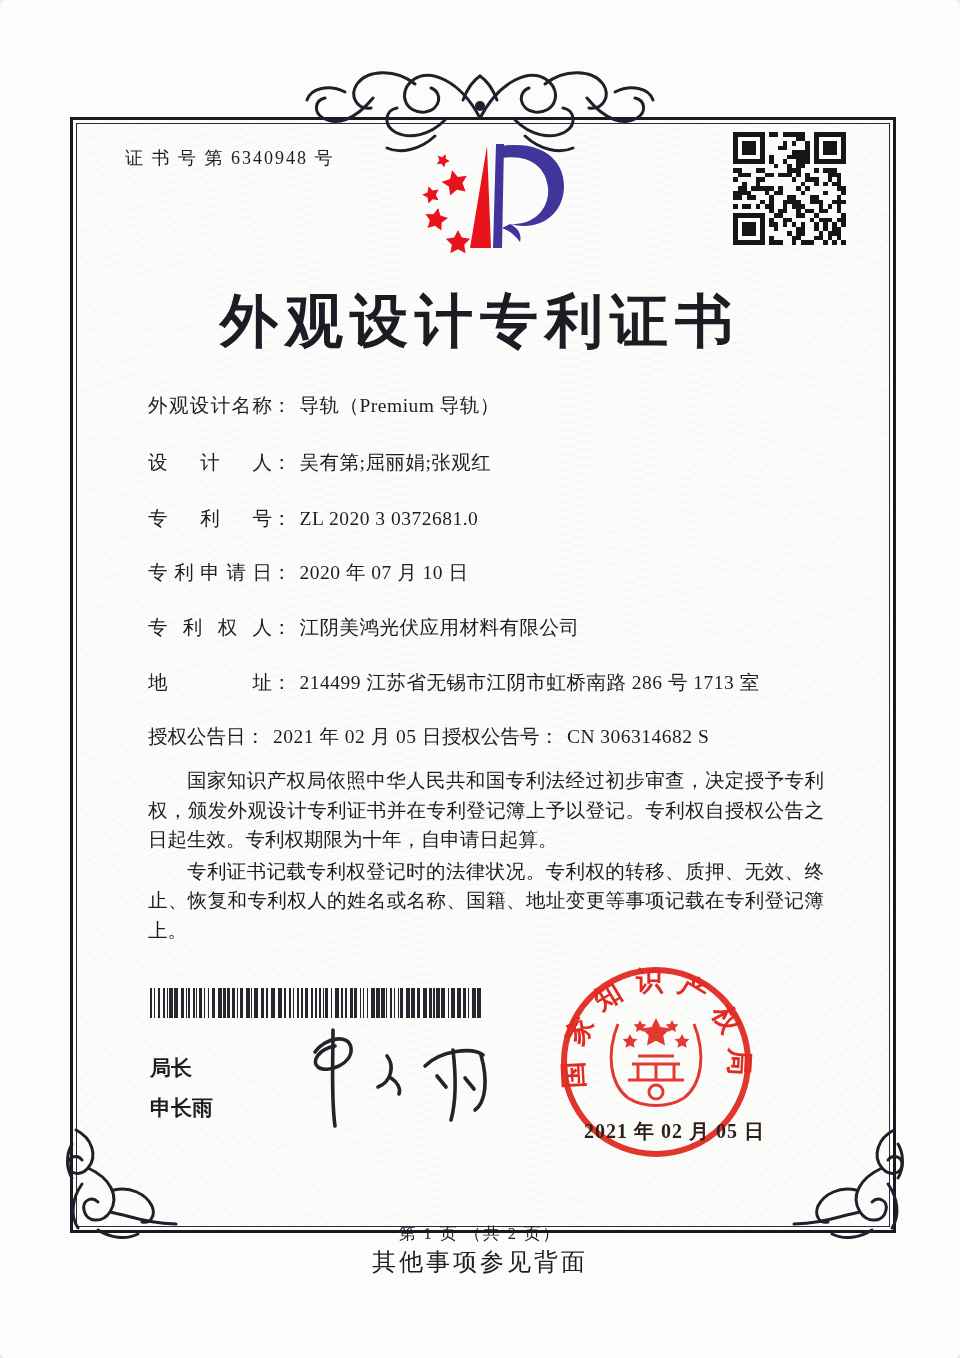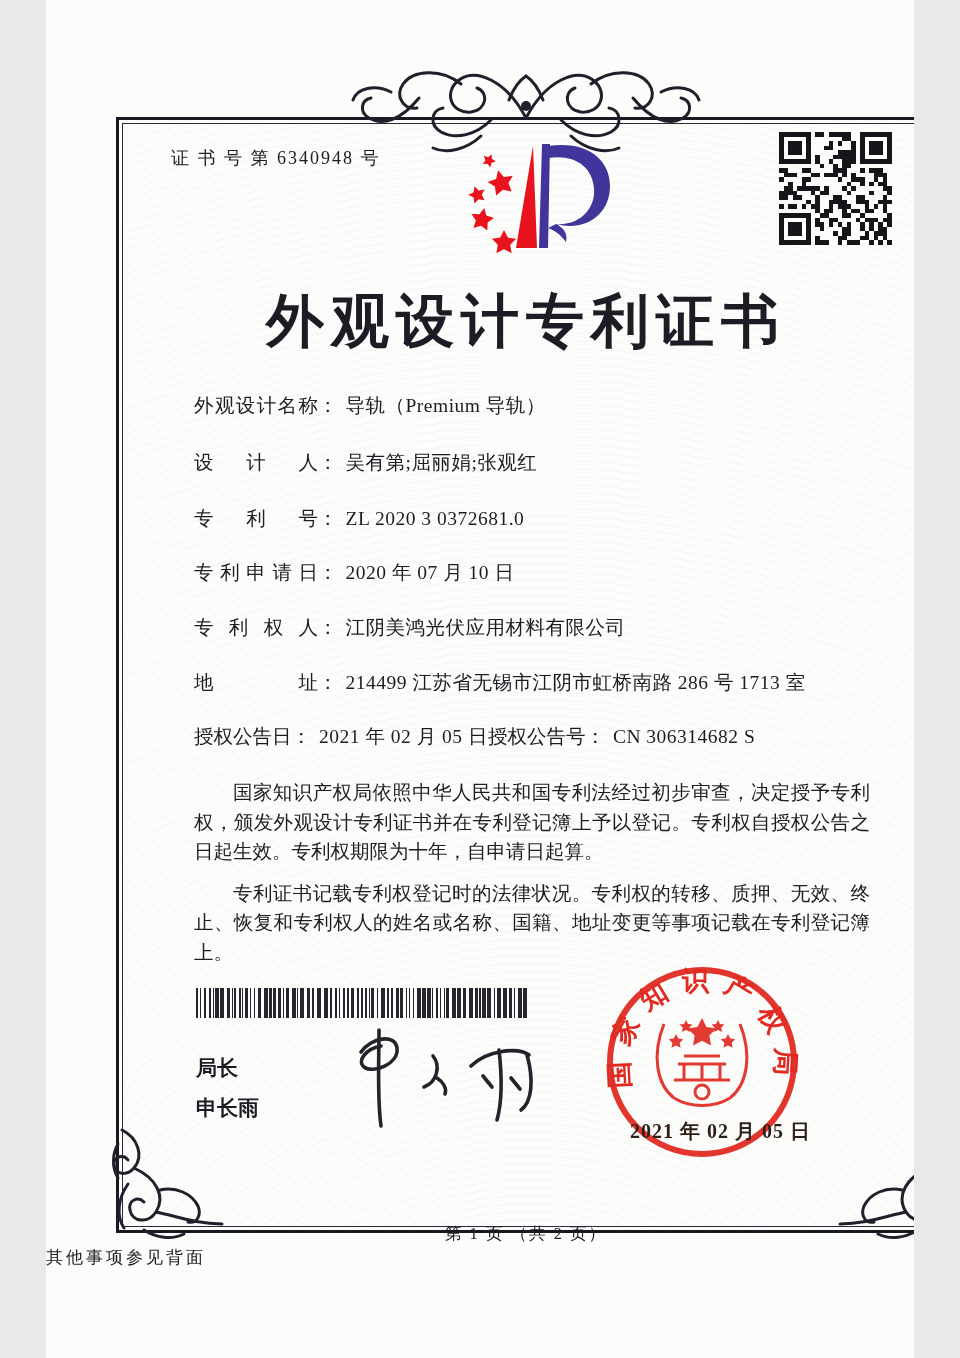--- a/index.html
+++ b/index.html
@@ -1,20 +1,21 @@
 <!DOCTYPE html>
 <html><head>
 <meta charset="utf-8">
 <style>
   html,body{margin:0;padding:0;background:#e9e9e7;}
   .page{
-    position:relative;width:868px;height:1358px;margin:0 auto;
+    position:relative;width:960px;height:1358px;margin:0 auto;
     background:#fcfcfa;overflow:hidden;
     font-family:"Liberation Serif","DejaVu Serif",serif;
     color:#1c1c24;
+    border-radius:6px;
   }
   .frame{
     position:absolute;left:70px;top:117px;width:820px;height:1110px;
     border:3px solid #191922;
   }
   .frame-inner{
     position:absolute;inset:3px;border:1px solid #2a2a36;
     background:
       repeating-radial-gradient(circle at 50% 130%, rgba(150,180,200,0.07) 0 1px, transparent 1px 8px);
   }
@@ -30,32 +31,32 @@
   .flabel{display:inline-block;width:124px;text-align:justify;text-align-last:justify;vertical-align:bottom;}
   .fcolon{display:inline-block;margin-right:8px;}
   .fvalue{letter-spacing:0.5px;}
   .dualcol{display:flex;}
   .dualcol .col2{}
   .dualcol .flabel2{display:inline-block;}
   .body-text{
     left:148px;top:766px;width:676px;
     font-size:19.5px;line-height:29.5px;text-align:justify;
   }
-  .body-text p{margin:12px 0 2px 0;text-indent:2em;}
+  .body-text p{margin:0 0 2px 0;text-indent:2em;}
   .barcode{left:150px;top:988px;}
   .officer{left:150px;top:1048px;font-family:"Liberation Sans","DejaVu Sans",sans-serif;
     font-size:21px;font-weight:600;line-height:40px;}
   .signature{left:275px;top:1020px;}
   .seal{left:558px;top:962px;}
   .seal-date{
     left:584px;top:1118px;font-size:20px;font-weight:700;letter-spacing:1px;
     color:#2e1f18;z-index:5;
   }
   .page-info{left:0;top:1190px;width:960px;text-align:center;font-size:16.5px;letter-spacing:2px;margin-top:33px;}
-  .back-note{left:0;top:1246px;width:960px;font-size:17px;letter-spacing:3px;font-family:Liberation Mono, monospace;}
+  .back-note{left:0;top:1246px;width:960px;text-align:center;font-size:24px;letter-spacing:3px;font-family:Liberation Mono, monospace;}
   .ornament-top{left:245px;top:40px;z-index:3;}
   .corner{z-index:3;}
   .corner-bl{left:58px;top:1120px;}
   .corner-br{left:782px;top:1120px;transform:scaleX(-1);}
 </style>
 </head>
 <body>
 
 <div class="page">
 

